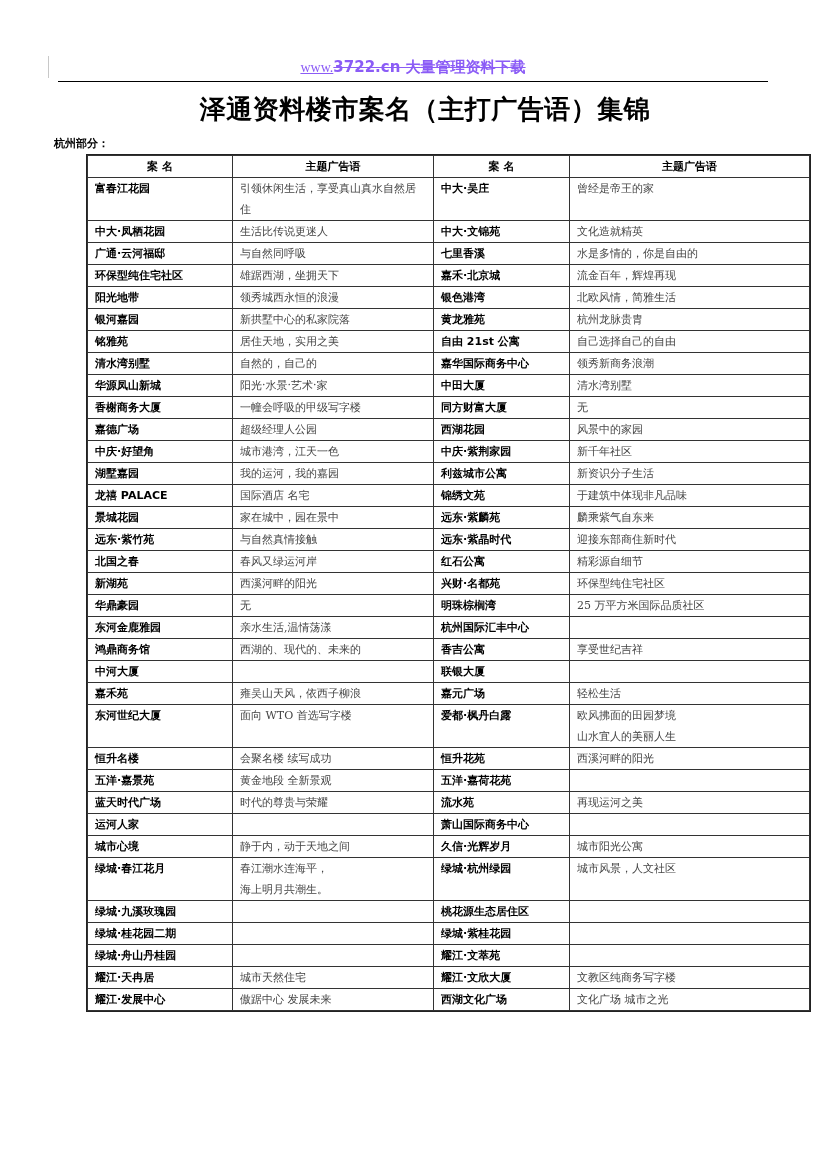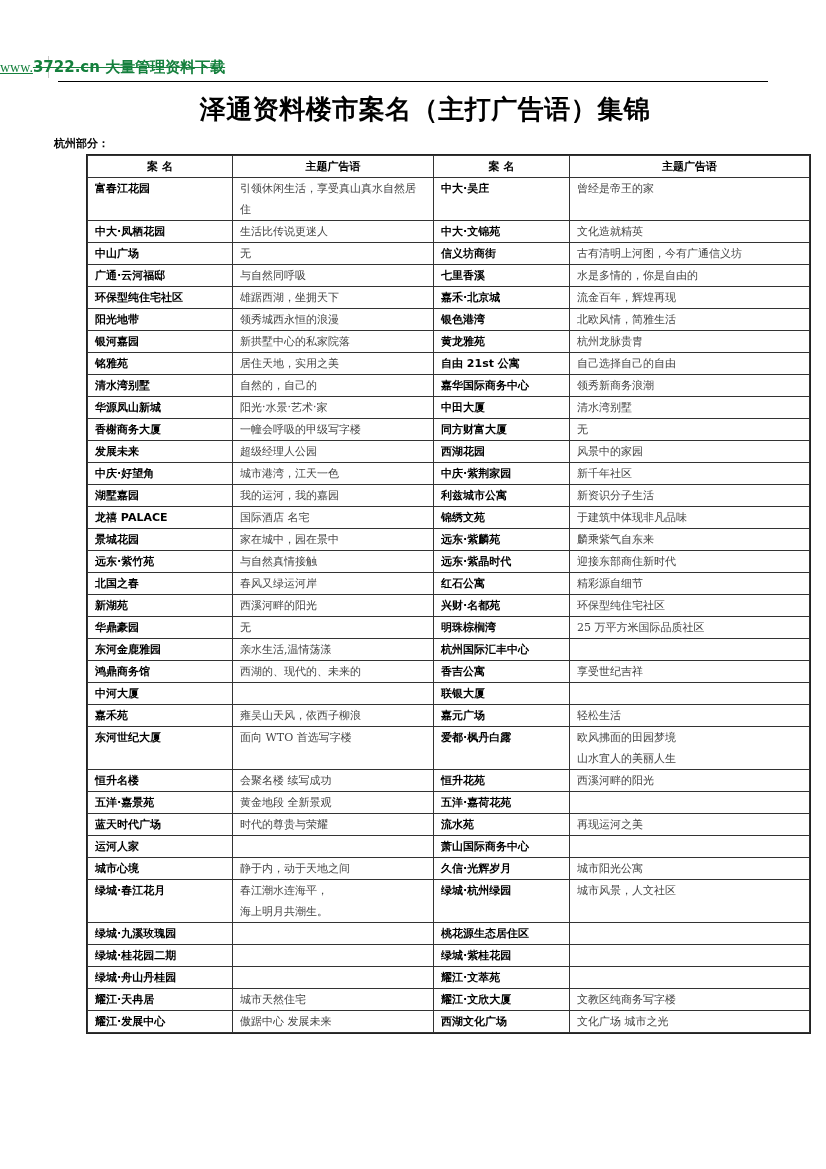--- a/index.html
+++ b/index.html
@@ -1,20 +1,20 @@
 <!DOCTYPE html>
 <html><head>
   <meta charset="utf-8">
   <style>
     html, body { margin: 0; padding: 0; background: #ffffff; }
     body { width: 826px; height: 1169px; position: relative; overflow: hidden;
            font-family: "DejaVu Sans", "Liberation Sans", sans-serif; color: #000; }
     .left-tick { position: absolute; left: 48px; top: 56px; width: 1px; height: 22px; background: #c8c8c8; }
-    .header-link { position: absolute; left: 0; width: 826px; top: 58px; 
-                   font-size: 15px; font-weight: bold; color: #15803d; }
+    .header-link { position: absolute; left: 0; width: 826px; top: 58px; text-align: center;
+                   font-size: 15px; font-weight: bold; color: #8b5cf6; }
     .header-link .www { font-family: "Liberation Serif", serif; font-weight: normal; text-decoration: underline; font-size: 14px; }
     .header-link .rest { text-decoration: line-through; text-decoration-thickness: 1px; }
     .header-rule { position: absolute; left: 58px; top: 81px; width: 710px; height: 1px; background: #000; }
     .doc-title { position: absolute; left: 0; width: 826px; top: 92px; text-align: center;
                  font-family: "DejaVu Serif", "Liberation Serif", serif; font-size: 26px; font-weight: bold; letter-spacing: 0.5px; padding-left: 12px; }
     .section-label { position: absolute; left: 54px; top: 136px; font-size: 11px; font-weight: bold; }
     table.main { position: absolute; left: 51px; top: 155px; width: 722px; border-collapse: collapse; table-layout: fixed; }
     table.main col.c1 { width: 145px; }
     table.main col.c2 { width: 201px; }
     table.main col.c3 { width: 136px; }
@@ -70,111 +70,101 @@
         <td class="name">中大·凤栖花园</td>
         <td class="slogan">
           <span class="line">生活比传说更迷人</span>
         </td>
         <td class="name">中大·文锦苑</td>
         <td class="slogan">
           <span class="line">文化造就精英</span>
         </td>
       </tr>
       <tr class="row">
-        <td class="name">中山广场</td>
+        <td class="name">广通·云河福邸</td>
+        <td class="slogan">
+          <span class="line">与自然同呼吸</span>
+        </td>
+        <td class="name">七里香溪</td>
+        <td class="slogan">
+          <span class="line">水是多情的，你是自由的</span>
+        </td>
+      </tr>
+      <tr class="row">
+        <td class="name">环保型纯住宅社区</td>
+        <td class="slogan">
+          <span class="line">雄踞西湖，坐拥天下</span>
+        </td>
+        <td class="name">嘉禾·北京城</td>
+        <td class="slogan">
+          <span class="line">流金百年，辉煌再现</span>
+        </td>
+      </tr>
+      <tr class="row">
+        <td class="name">阳光地带</td>
+        <td class="slogan">
+          <span class="line">领秀城西永恒的浪漫</span>
+        </td>
+        <td class="name">银色港湾</td>
+        <td class="slogan">
+          <span class="line">北欧风情，简雅生活</span>
+        </td>
+      </tr>
+      <tr class="row">
+        <td class="name">银河嘉园</td>
+        <td class="slogan">
+          <span class="line">新拱墅中心的私家院落</span>
+        </td>
+        <td class="name">黄龙雅苑</td>
+        <td class="slogan">
+          <span class="line">杭州龙脉贵胄</span>
+        </td>
+      </tr>
+      <tr class="row">
+        <td class="name">铭雅苑</td>
+        <td class="slogan">
+          <span class="line">居住天地，实用之美</span>
+        </td>
+        <td class="name">自由 21st 公寓</td>
+        <td class="slogan">
+          <span class="line">自己选择自己的自由</span>
+        </td>
+      </tr>
+      <tr class="row">
+        <td class="name">清水湾别墅</td>
+        <td class="slogan">
+          <span class="line">自然的，自己的</span>
+        </td>
+        <td class="name">嘉华国际商务中心</td>
+        <td class="slogan">
+          <span class="line">领秀新商务浪潮</span>
+        </td>
+      </tr>
+      <tr class="row">
+        <td class="name">华源凤山新城</td>
+        <td class="slogan">
+          <span class="line">阳光·水景·艺术·家</span>
+        </td>
+        <td class="name">中田大厦</td>
+        <td class="slogan">
+          <span class="line">清水湾别墅</span>
+        </td>
+      </tr>
+      <tr class="row">
+        <td class="name">香榭商务大厦</td>
+        <td class="slogan">
+          <span class="line">一幢会呼吸的甲级写字楼</span>
+        </td>
+        <td class="name">同方财富大厦</td>
         <td class="slogan">
           <span class="line">无</span>
         </td>
-        <td class="name">信义坊商街</td>
-        <td class="slogan">
-          <span class="line">古有清明上河图，今有广通信义坊</span>
-        </td>
-      </tr>
-      <tr class="row">
-        <td class="name">广通·云河福邸</td>
-        <td class="slogan">
-          <span class="line">与自然同呼吸</span>
-        </td>
-        <td class="name">七里香溪</td>
-        <td class="slogan">
-          <span class="line">水是多情的，你是自由的</span>
-        </td>
-      </tr>
-      <tr class="row">
-        <td class="name">环保型纯住宅社区</td>
-        <td class="slogan">
-          <span class="line">雄踞西湖，坐拥天下</span>
-        </td>
-        <td class="name">嘉禾·北京城</td>
-        <td class="slogan">
-          <span class="line">流金百年，辉煌再现</span>
-        </td>
-      </tr>
-      <tr class="row">
-        <td class="name">阳光地带</td>
-        <td class="slogan">
-          <span class="line">领秀城西永恒的浪漫</span>
-        </td>
-        <td class="name">银色港湾</td>
-        <td class="slogan">
-          <span class="line">北欧风情，简雅生活</span>
-        </td>
-      </tr>
-      <tr class="row">
-        <td class="name">银河嘉园</td>
-        <td class="slogan">
-          <span class="line">新拱墅中心的私家院落</span>
-        </td>
-        <td class="name">黄龙雅苑</td>
-        <td class="slogan">
-          <span class="line">杭州龙脉贵胄</span>
-        </td>
-      </tr>
-      <tr class="row">
-        <td class="name">铭雅苑</td>
-        <td class="slogan">
-          <span class="line">居住天地，实用之美</span>
-        </td>
-        <td class="name">自由 21st 公寓</td>
-        <td class="slogan">
-          <span class="line">自己选择自己的自由</span>
-        </td>
-      </tr>
-      <tr class="row">
-        <td class="name">清水湾别墅</td>
-        <td class="slogan">
-          <span class="line">自然的，自己的</span>
-        </td>
-        <td class="name">嘉华国际商务中心</td>
-        <td class="slogan">
-          <span class="line">领秀新商务浪潮</span>
-        </td>
-      </tr>
-      <tr class="row">
-        <td class="name">华源凤山新城</td>
-        <td class="slogan">
-          <span class="line">阳光·水景·艺术·家</span>
-        </td>
-        <td class="name">中田大厦</td>
-        <td class="slogan">
-          <span class="line">清水湾别墅</span>
-        </td>
-      </tr>
-      <tr class="row">
-        <td class="name">香榭商务大厦</td>
-        <td class="slogan">
-          <span class="line">一幢会呼吸的甲级写字楼</span>
-        </td>
-        <td class="name">同方财富大厦</td>
-        <td class="slogan">
-          <span class="line">无</span>
-        </td>
-      </tr>
-      <tr class="row">
-        <td class="name">发展未来</td>
+      </tr>
+      <tr class="row">
+        <td class="name">嘉德广场</td>
         <td class="slogan">
           <span class="line">超级经理人公园</span>
         </td>
         <td class="name">西湖花园</td>
         <td class="slogan">
           <span class="line">风景中的家园</span>
         </td>
       </tr>
       <tr class="row">
         <td class="name">中庆·好望角</td>

